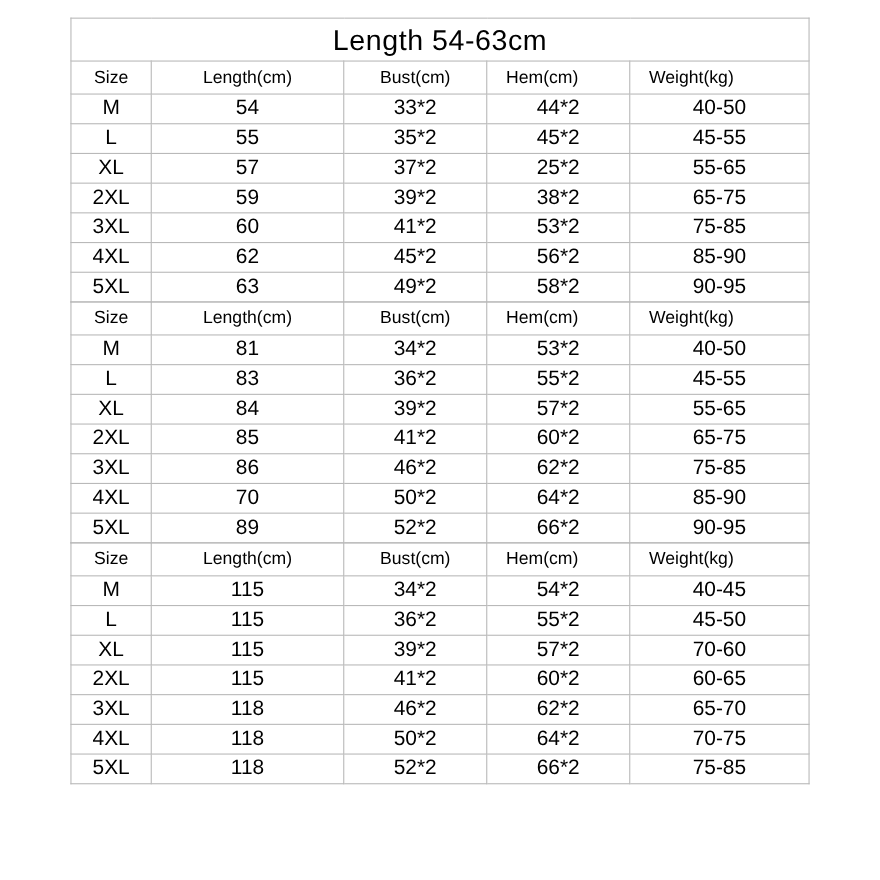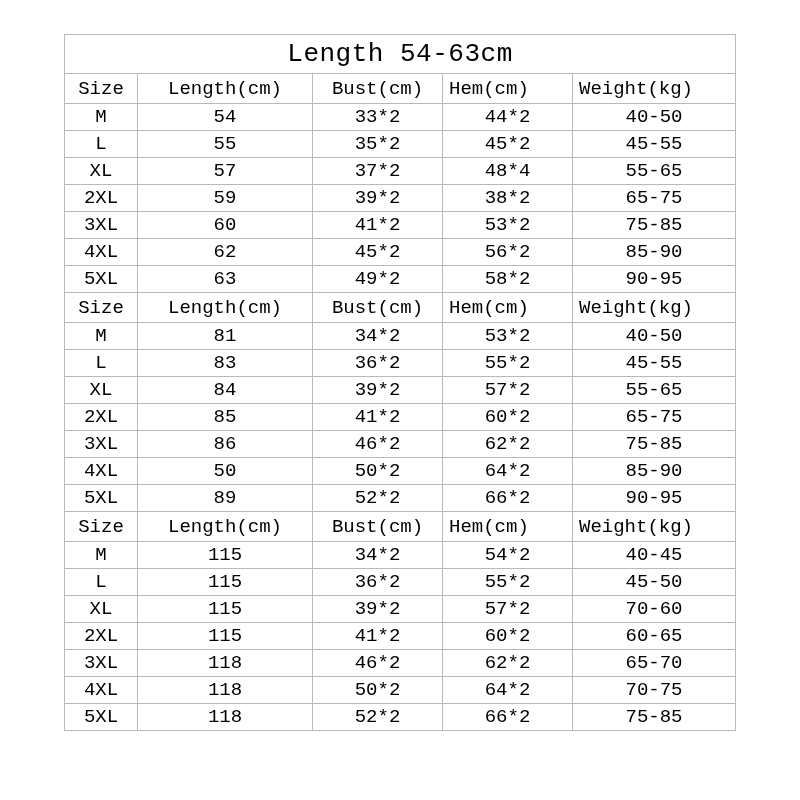--- a/index.html
+++ b/index.html
@@ -7,23 +7,22 @@
     padding: 0;
     width: 800px;
     height: 800px;
     background: #ffffff;
     font-family: "Liberation Sans", "DejaVu Sans", sans-serif;
     color: #000000;
   }
   .chart-wrap {
     position: absolute;
     left: 64px;
-    top: 34px;
+    top: 16px;
     width: 671px;
-    font-family: Liberation Mono, monospace;
   }
   table.size-table {
     border-collapse: collapse;
     table-layout: fixed;
     width: 671px;
   }
   table.size-table + table.size-table {
     margin-top: -1px;
   }
   .size-table td, .size-table th {
@@ -35,26 +34,26 @@
     overflow: hidden;
     white-space: nowrap;
   }
   .title-row td {
     height: 38px;
     font-size: 26px;
     letter-spacing: 0.5px;
   }
   .head-row th {
     height: 29px;
-    font-size: 19px;
+    font-size: 16px;
     margin-left: 37px;
   }
   .head-row th.align-left {
     text-align: left;
-    padding-left: 6px;
+    padding-left: 17px;
   }
   .data-row td {
     height: 26px;
     font-size: 19px;
   }
 </style>
 </head>
 <body>
 
 <div class="chart-wrap">
@@ -89,21 +88,21 @@
       <td>L</td>
       <td>55</td>
       <td>35*2</td>
       <td>45*2</td>
       <td>45-55</td>
     </tr>
     <tr class="data-row">
       <td>XL</td>
       <td>57</td>
       <td>37*2</td>
-      <td>48*4</td>
+      <td>25*2</td>
       <td>55-65</td>
     </tr>
     <tr class="data-row">
       <td>2XL</td>
       <td>59</td>
       <td>39*2</td>
       <td>38*2</td>
       <td>65-75</td>
     </tr>
     <tr class="data-row">
@@ -176,21 +175,21 @@
     </tr>
     <tr class="data-row">
       <td>3XL</td>
       <td>86</td>
       <td>46*2</td>
       <td>62*2</td>
       <td>75-85</td>
     </tr>
     <tr class="data-row">
       <td>4XL</td>
-      <td>50</td>
+      <td>70</td>
       <td>50*2</td>
       <td>64*2</td>
       <td>85-90</td>
     </tr>
     <tr class="data-row">
       <td>5XL</td>
       <td>89</td>
       <td>52*2</td>
       <td>66*2</td>
       <td>90-95</td>

